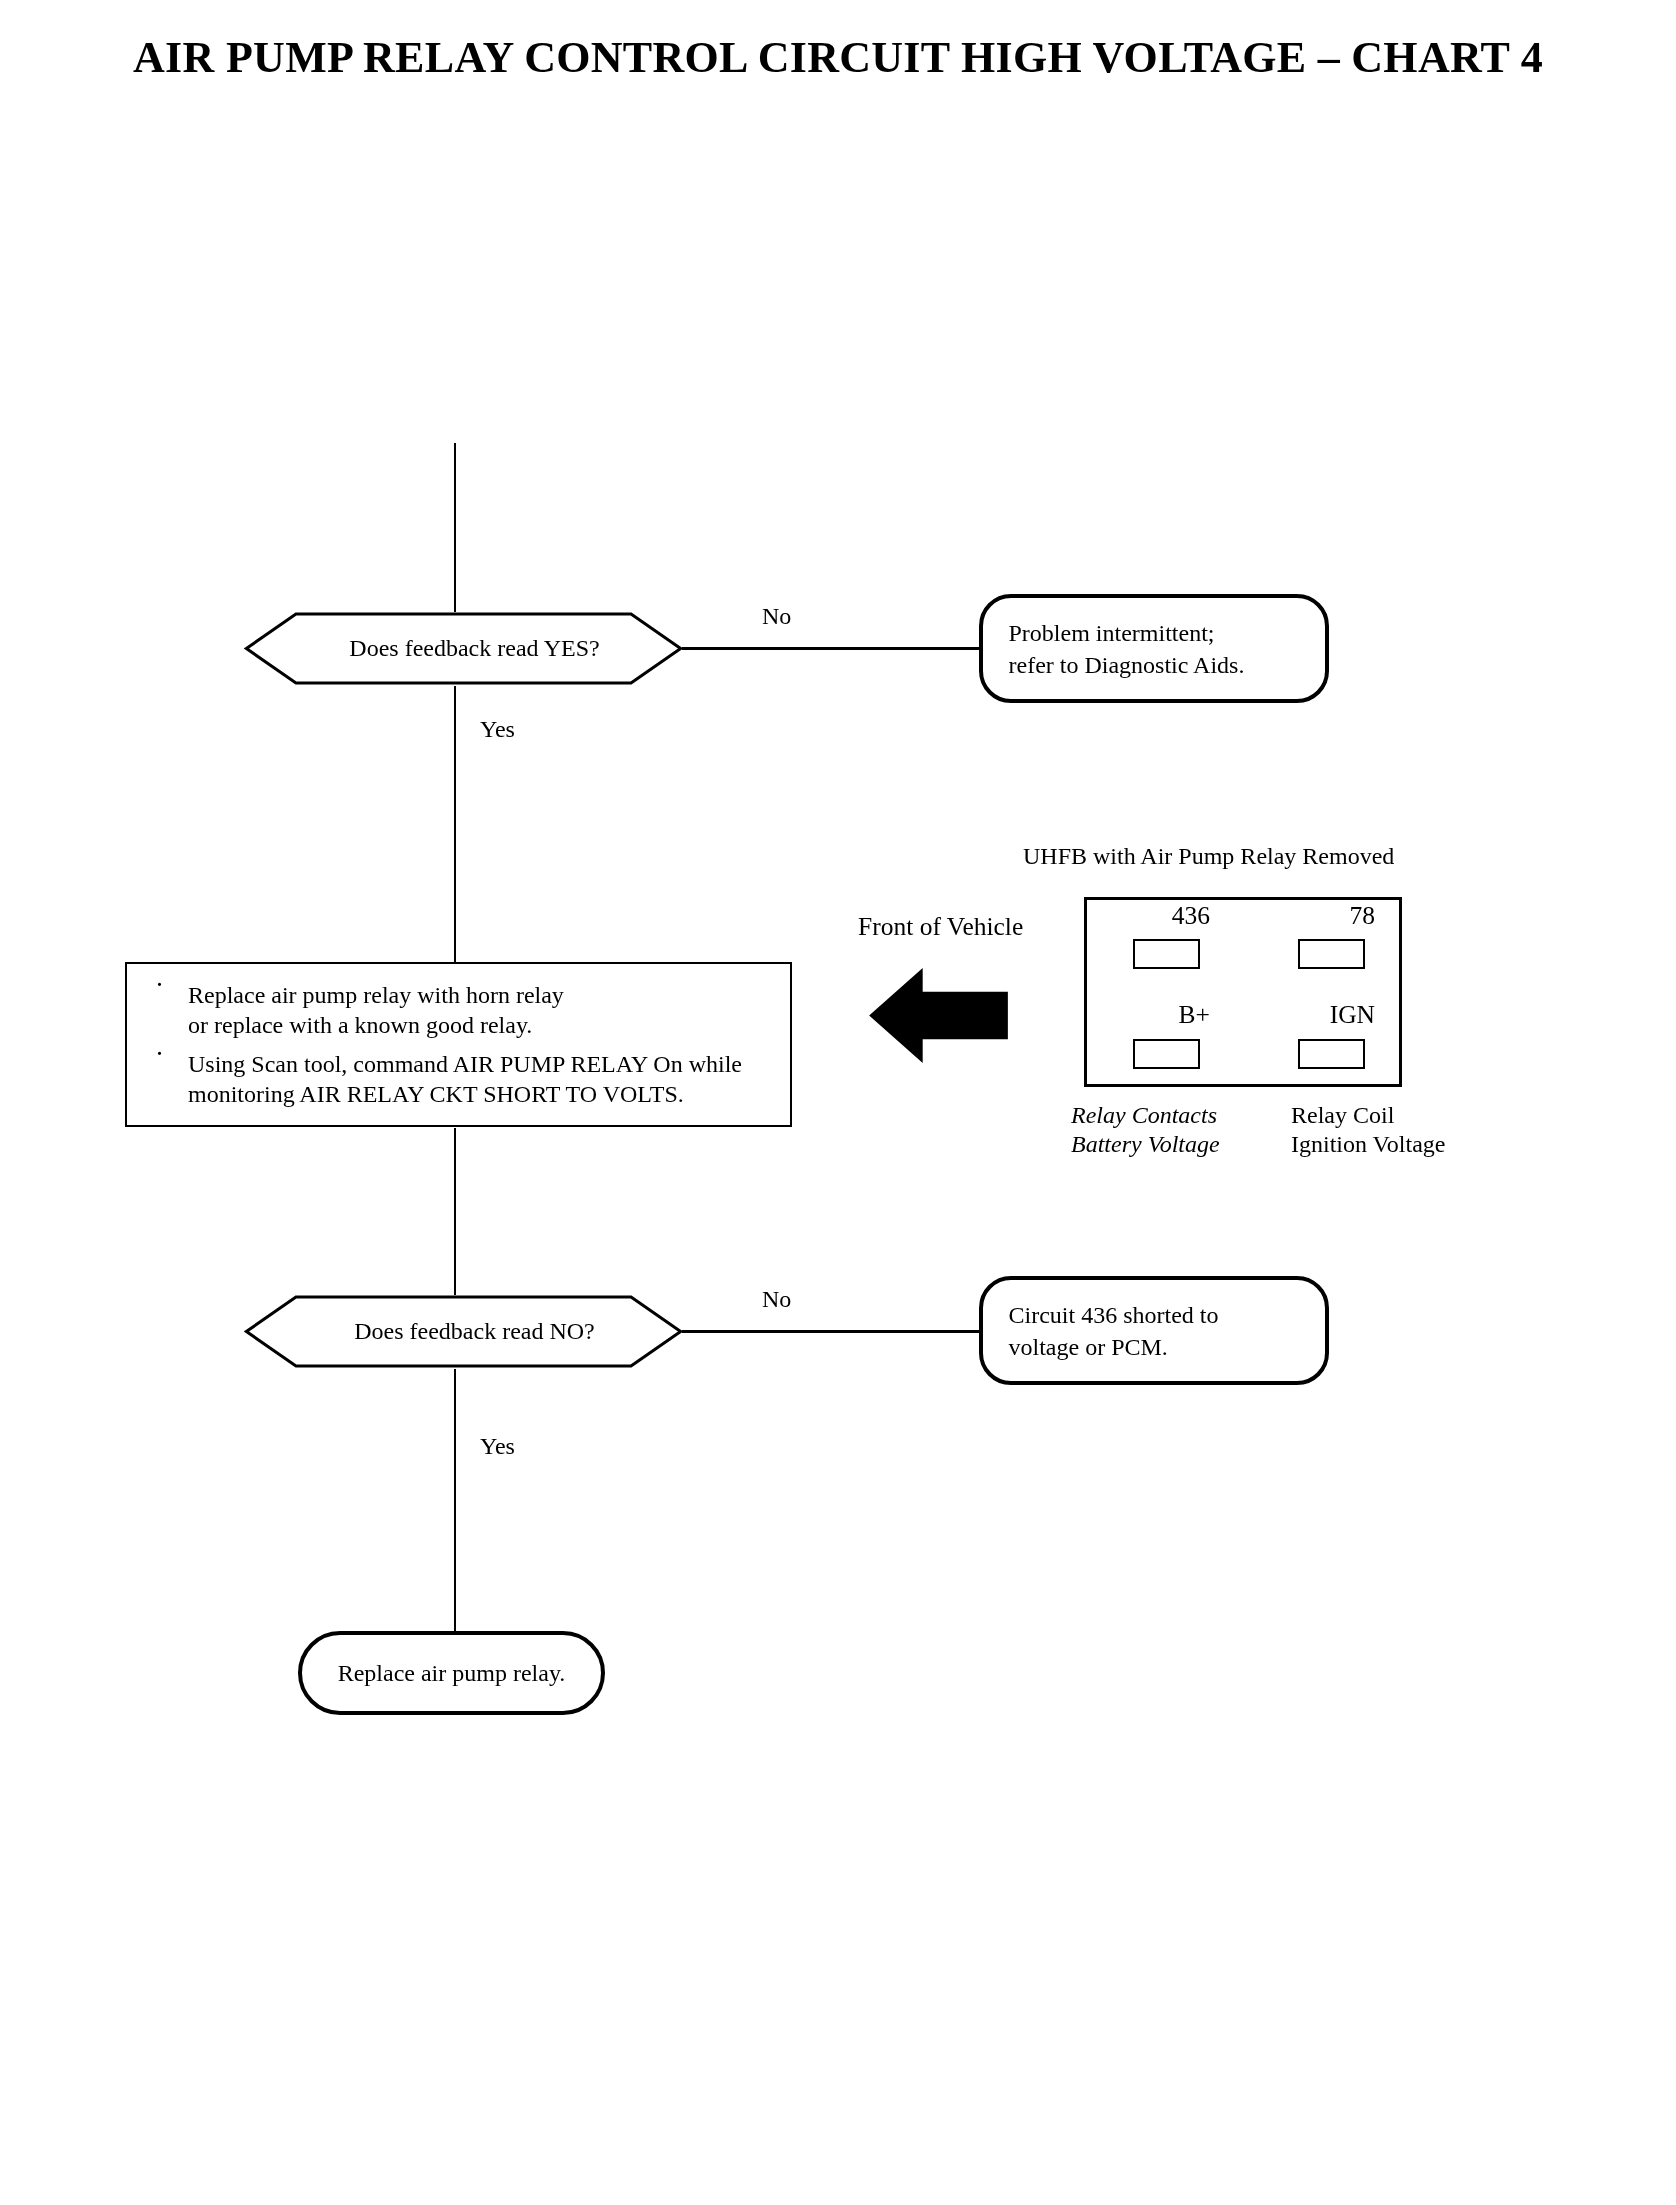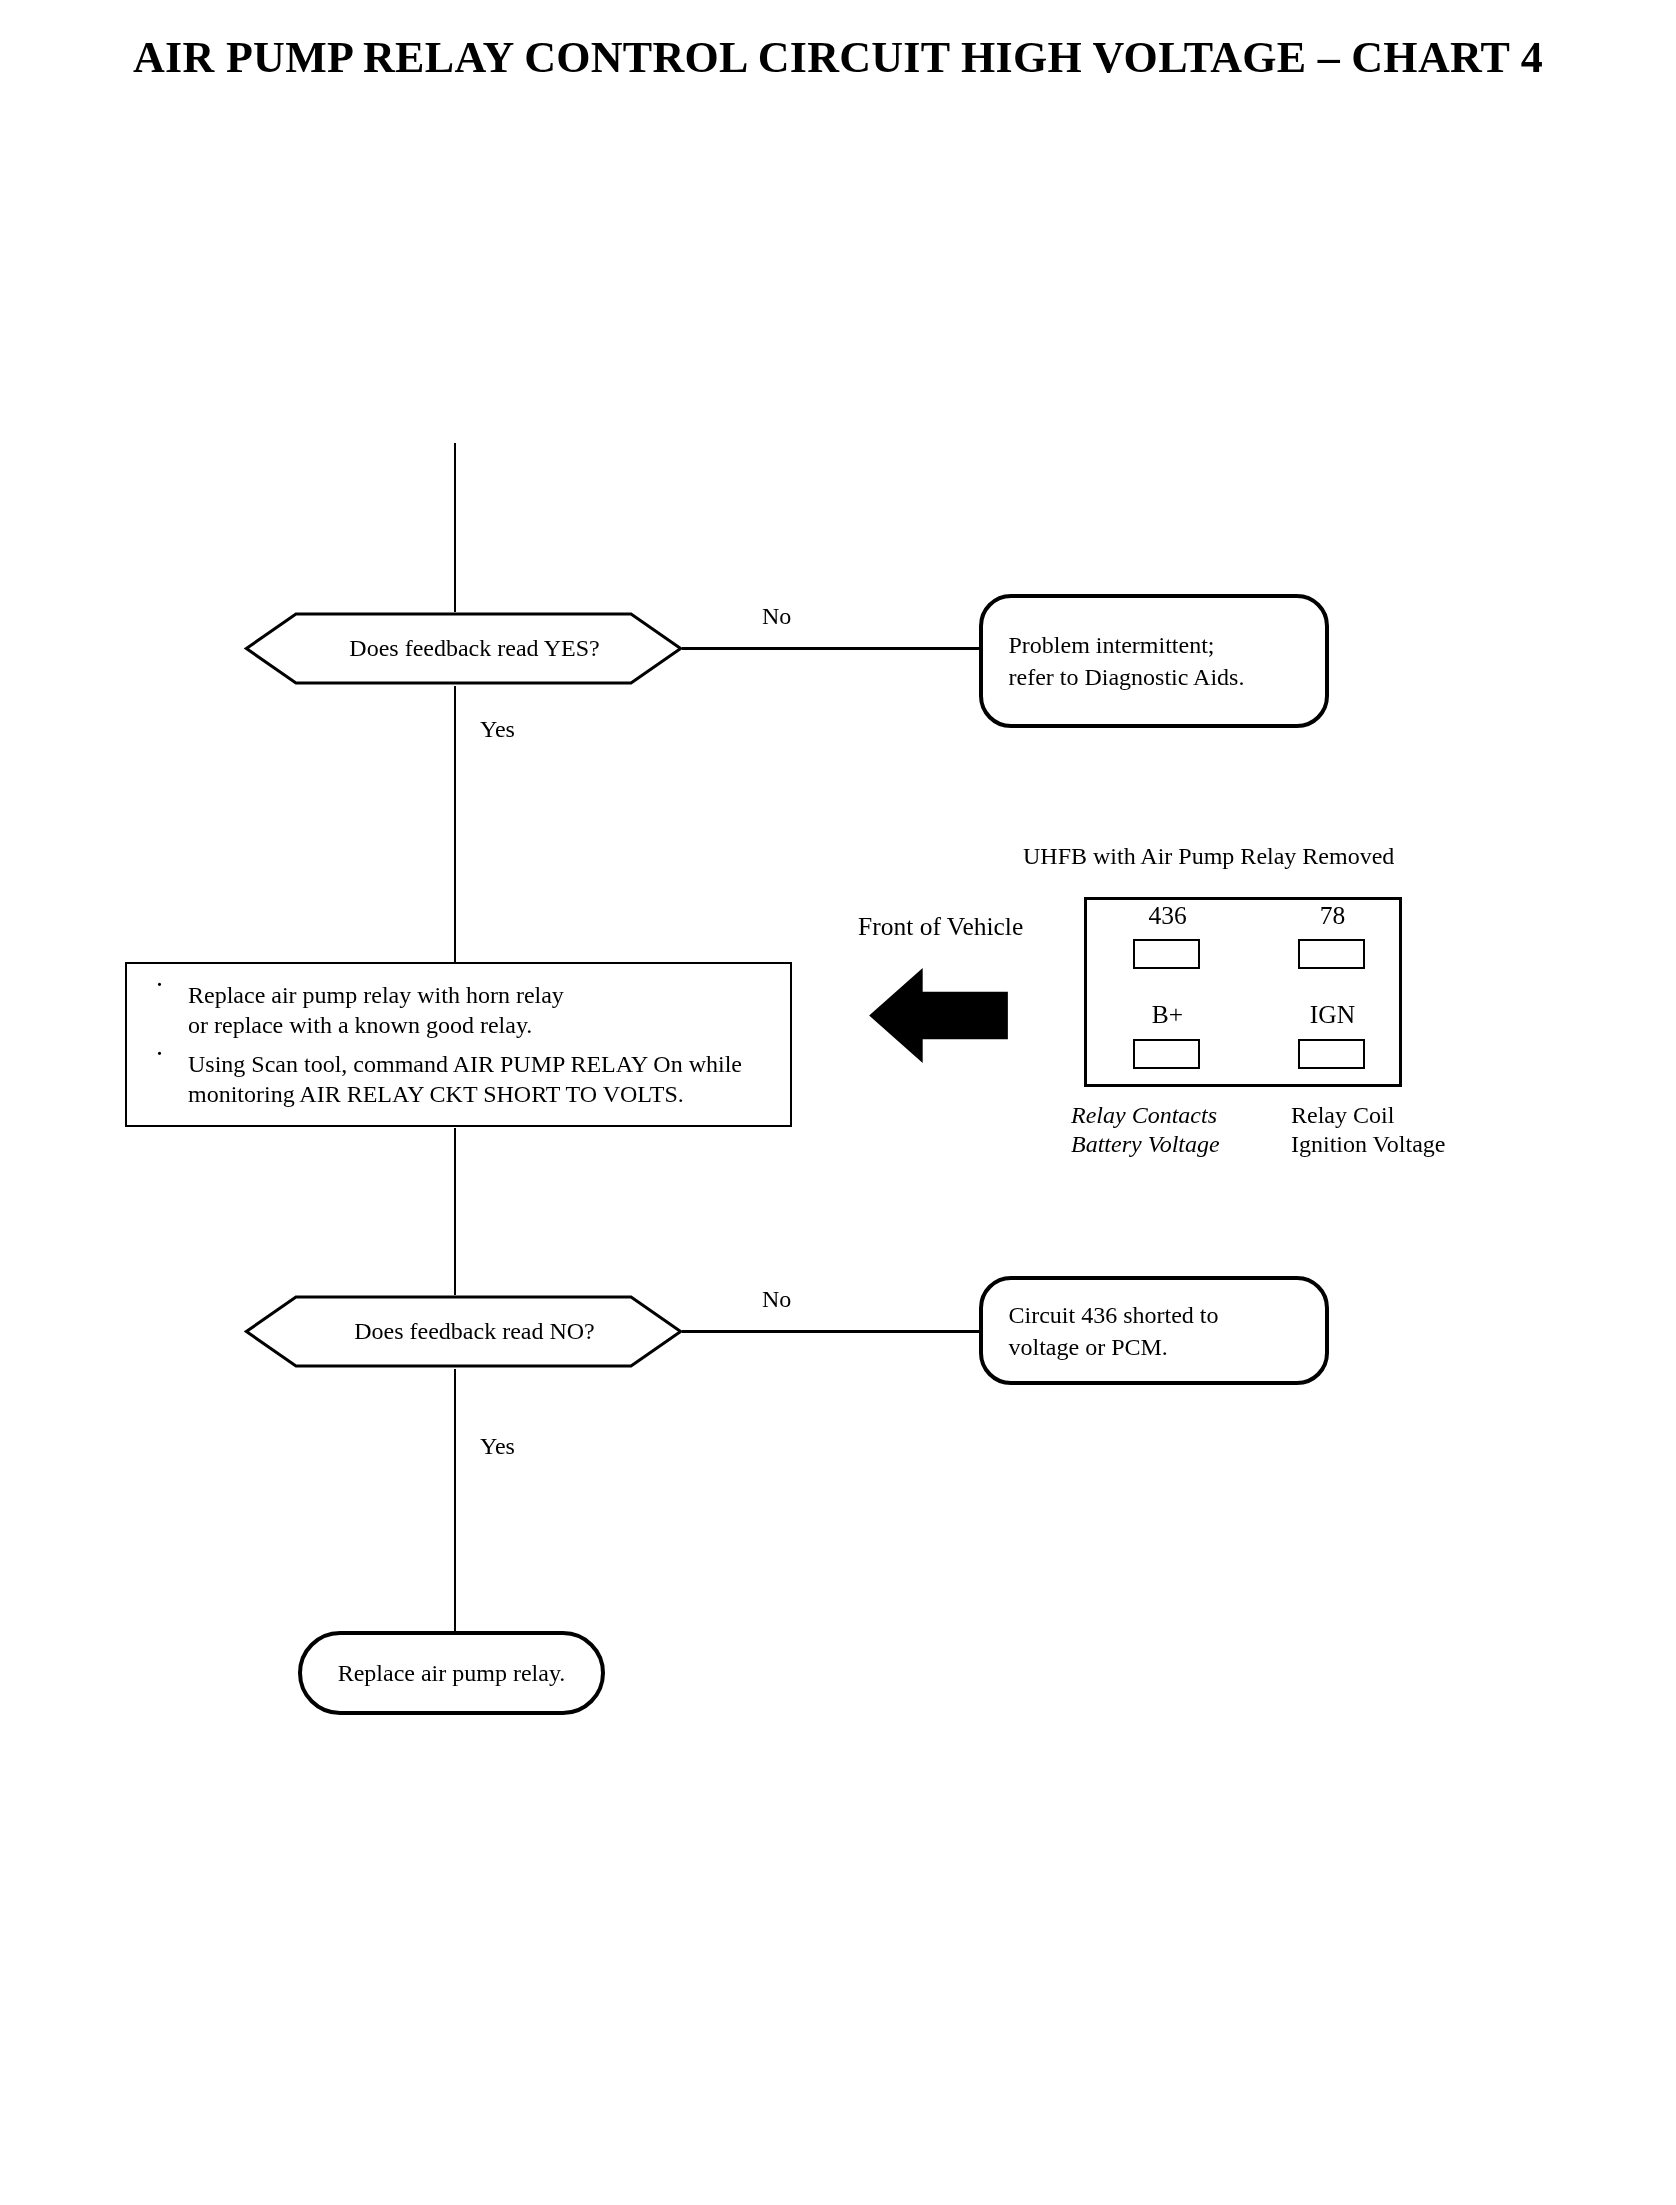--- a/index.html
+++ b/index.html
@@ -141,21 +141,21 @@
   }
   .terminal-rect {
     position: absolute;
     border: 2.4px solid #000;
     background: #fff;
     box-sizing: border-box;
   }
   .terminal-name {
     position: absolute;
     font-size: 25.5px;
-    text-align: center;
+    text-align: right;
     white-space: nowrap;
   }
   .uhfb-foot {
     position: absolute;
     font-size: 24px;
     line-height: 29px;
     white-space: nowrap;
   }
   .front-label {
     position: absolute;
@@ -179,21 +179,21 @@
   <div class="decision" style="left:243px; top:611px; width:441px; height:75px;">
     <svg width="441" height="75" viewBox="0 0 726 124">
       <polygon points="4,62 86,5 640,5 722,62 640,119 86,119" fill="#ffffff" stroke="#000000" stroke-width="5"></polygon>
     </svg>
     <div class="dec-label">Does feedback read YES?</div>
   </div>
 
   <div class="hline" style="left:682px; top:647px; width:299px;"></div>
   <div class="branch-label" style="left:762px; top:603px;">No</div>
 
-  <div class="terminal two-line" style="left:979px; top:594px; width:350px; height:134px;">
+  <div class="terminal two-line" style="left:979px; top:594px; width:350px; height:109px;">
     <div>Problem intermittent;</div>
     <div>refer to Diagnostic Aids.</div>
   </div>
 
   <div class="vline" style="left:454px; top:686px; height:277px;"></div>
   <div class="branch-label" style="left:480px; top:716px;">Yes</div>
 
   <div class="uhfb-caption" style="left:1023px; top:843px;">UHFB with Air Pump Relay Removed</div>
 
   <div class="front-label" style="left:858px; top:912px;">Front of Vehicle</div>

